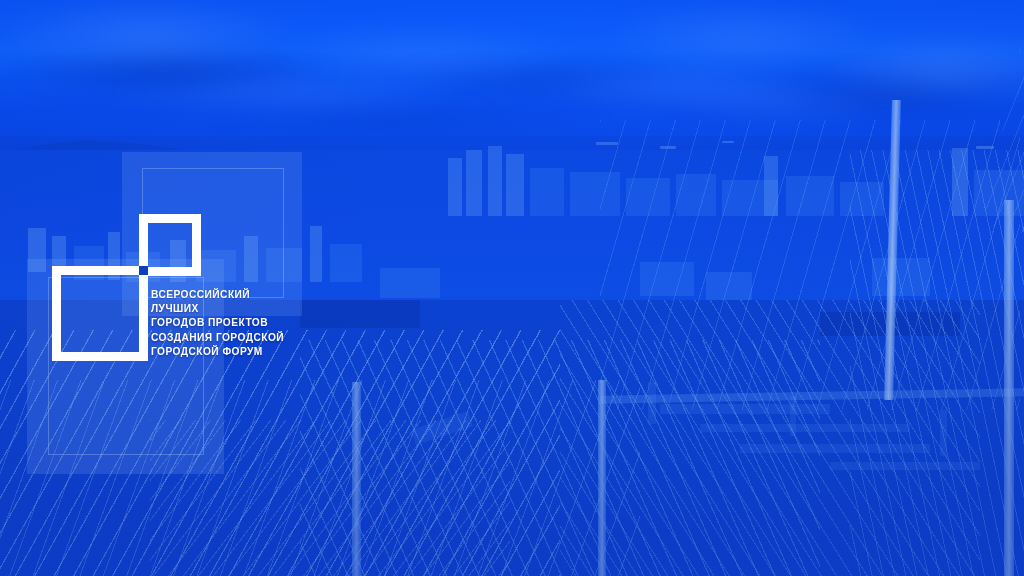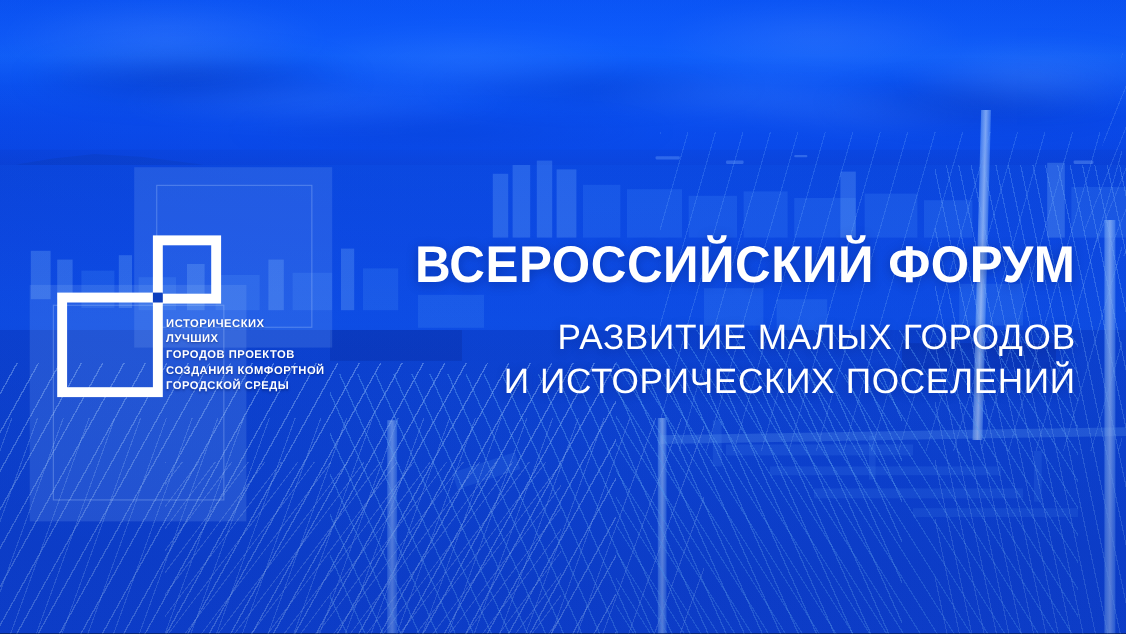--- a/index.html
+++ b/index.html
@@ -337,28 +337,21 @@
   <div class="tsq-line tsq-line-big"></div>
   <div class="tsq-line tsq-line-small"></div>
 
   <div class="logo">
     <div class="sq sq-small"></div>
     <div class="sq sq-big"></div>
     <div class="notch"></div>
   </div>
 
   <div class="tagline">
-    <div>ИСТОРИЧЕСКИХ</div>
+    <div>ВСЕРОССИЙСКИЙ</div>
     <div>ЛУЧШИХ</div>
     <div>ГОРОДОВ ПРОЕКТОВ</div>
-    <div>СОЗДАНИЯ КОМФОРТНОЙ</div>
-    <div>ГОРОДСКОЙ СРЕДЫ</div>
+    <div>СОЗДАНИЯ ГОРОДСКОЙ</div>
+    <div>ГОРОДСКОЙ ФОРУМ</div>
   </div>
 
-  <div class="headline">
-    <div class="h-title">ВСЕРОССИЙСКИЙ ФОРУМ</div>
-    <div class="h-sub">
-      <div>РАЗВИТИЕ МАЛЫХ ГОРОДОВ</div>
-      <div>И ИСТОРИЧЕСКИХ ПОСЕЛЕНИЙ</div>
-    </div>
-  </div>
 
 </div>
 
 </body></html>

